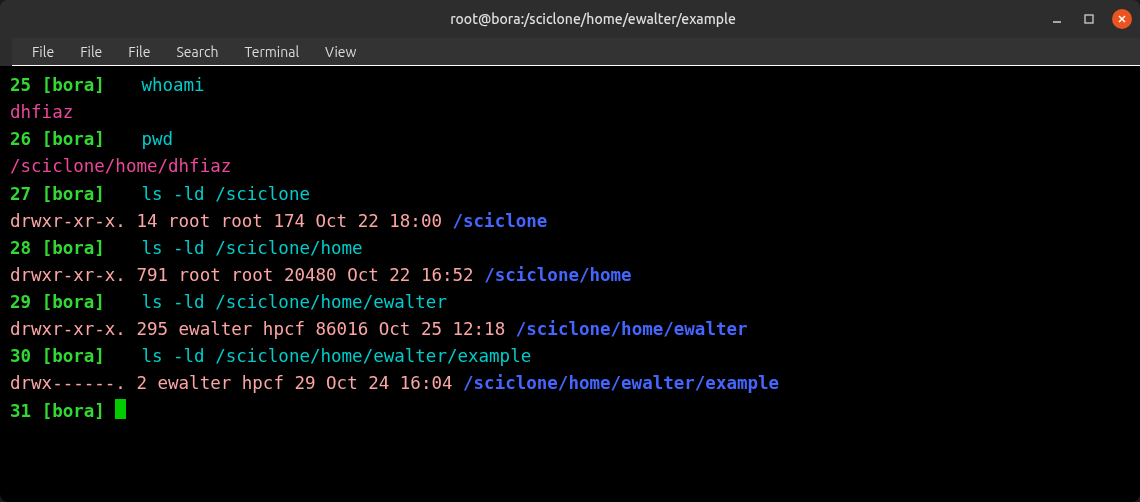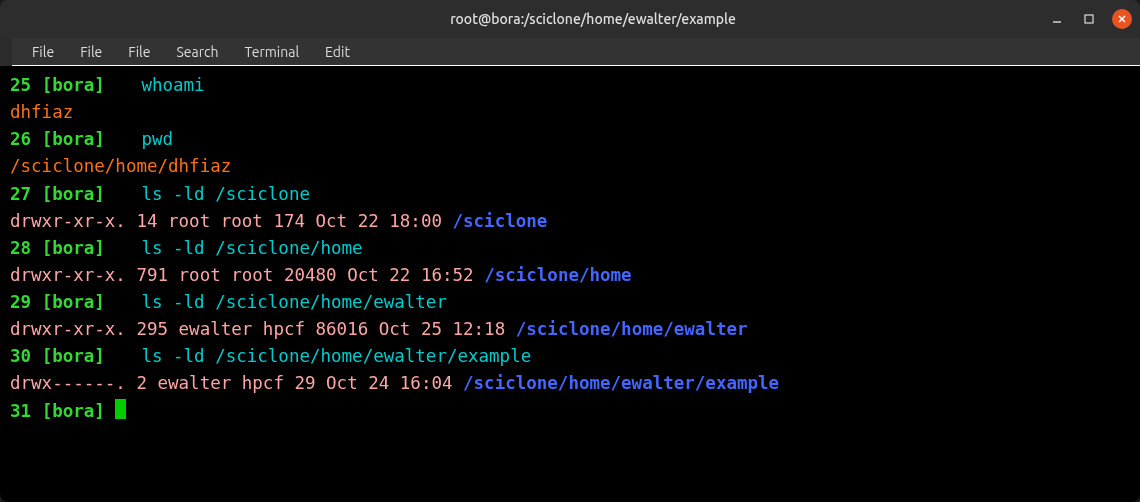--- a/index.html
+++ b/index.html
@@ -81,21 +81,21 @@
       font-family: "DejaVu Sans Mono", "Liberation Mono", monospace;
       font-size: 17.5px;
       line-height: 1.55;
       color: #ffffff;
       white-space: pre;
       overflow: hidden;
     }
     .prompt-num { color: #33d933; font-weight: bold; }
     .prompt-host { color: #33d933; font-weight: bold; margin-top: 28px; }
     .cmd { color: #00cccc; margin-left: 26px; }
-    .out-green { color: #f97316; }
+    .out-green { color: #ec4899; }
     .out-blue { color: #4466ff; font-weight: bold; }
     .dirlist { color: #fca5a5; }
     .cursor {
       display: inline-block;
       width: 11px;
       height: 20px;
       background: #00cc00;
       vertical-align: text-bottom;
       margin-bottom: 2px;
     }
@@ -126,17 +126,17 @@
       </div>
     </div>
   </div>
 
   <div class="menubar">
     <span class="menu-item">File</span>
     <span class="menu-item">File</span>
     <span class="menu-item">File</span>
     <span class="menu-item">Search</span>
     <span class="menu-item">Terminal</span>
-    <span class="menu-item">Edit</span>
+    <span class="menu-item">View</span>
   </div>
 
   <div class="terminal" id="terminal-body"><span class="line"><span class="prompt-num">25</span> <span class="prompt-host">[bora]</span> <span class="cmd">whoami</span></span><span class="line"><span class="out-green">dhfiaz</span></span><span class="line"><span class="prompt-num">26</span> <span class="prompt-host">[bora]</span> <span class="cmd">pwd</span></span><span class="line"><span class="out-green">/sciclone/home/dhfiaz</span></span><span class="line"><span class="prompt-num">27</span> <span class="prompt-host">[bora]</span> <span class="cmd">ls -ld /sciclone</span></span><span class="line"><span class="dirlist">drwxr-xr-x. 14 root root 174 Oct 22 18:00 </span><span class="out-blue">/sciclone</span></span><span class="line"><span class="prompt-num">28</span> <span class="prompt-host">[bora]</span> <span class="cmd">ls -ld /sciclone/home</span></span><span class="line"><span class="dirlist">drwxr-xr-x. 791 root root 20480 Oct 22 16:52 </span><span class="out-blue">/sciclone/home</span></span><span class="line"><span class="prompt-num">29</span> <span class="prompt-host">[bora]</span> <span class="cmd">ls -ld /sciclone/home/ewalter</span></span><span class="line"><span class="dirlist">drwxr-xr-x. 295 ewalter hpcf 86016 Oct 25 12:18 </span><span class="out-blue">/sciclone/home/ewalter</span></span><span class="line"><span class="prompt-num">30</span> <span class="prompt-host">[bora]</span> <span class="cmd">ls -ld /sciclone/home/ewalter/example</span></span><span class="line"><span class="dirlist">drwx------. 2 ewalter hpcf 29 Oct 24 16:04 </span><span class="out-blue">/sciclone/home/ewalter/example</span></span><span class="line"><span class="prompt-num">31</span> <span class="prompt-host">[bora]</span> <span class="cursor"></span></span></div>
 </div>
 
 </body></html>

